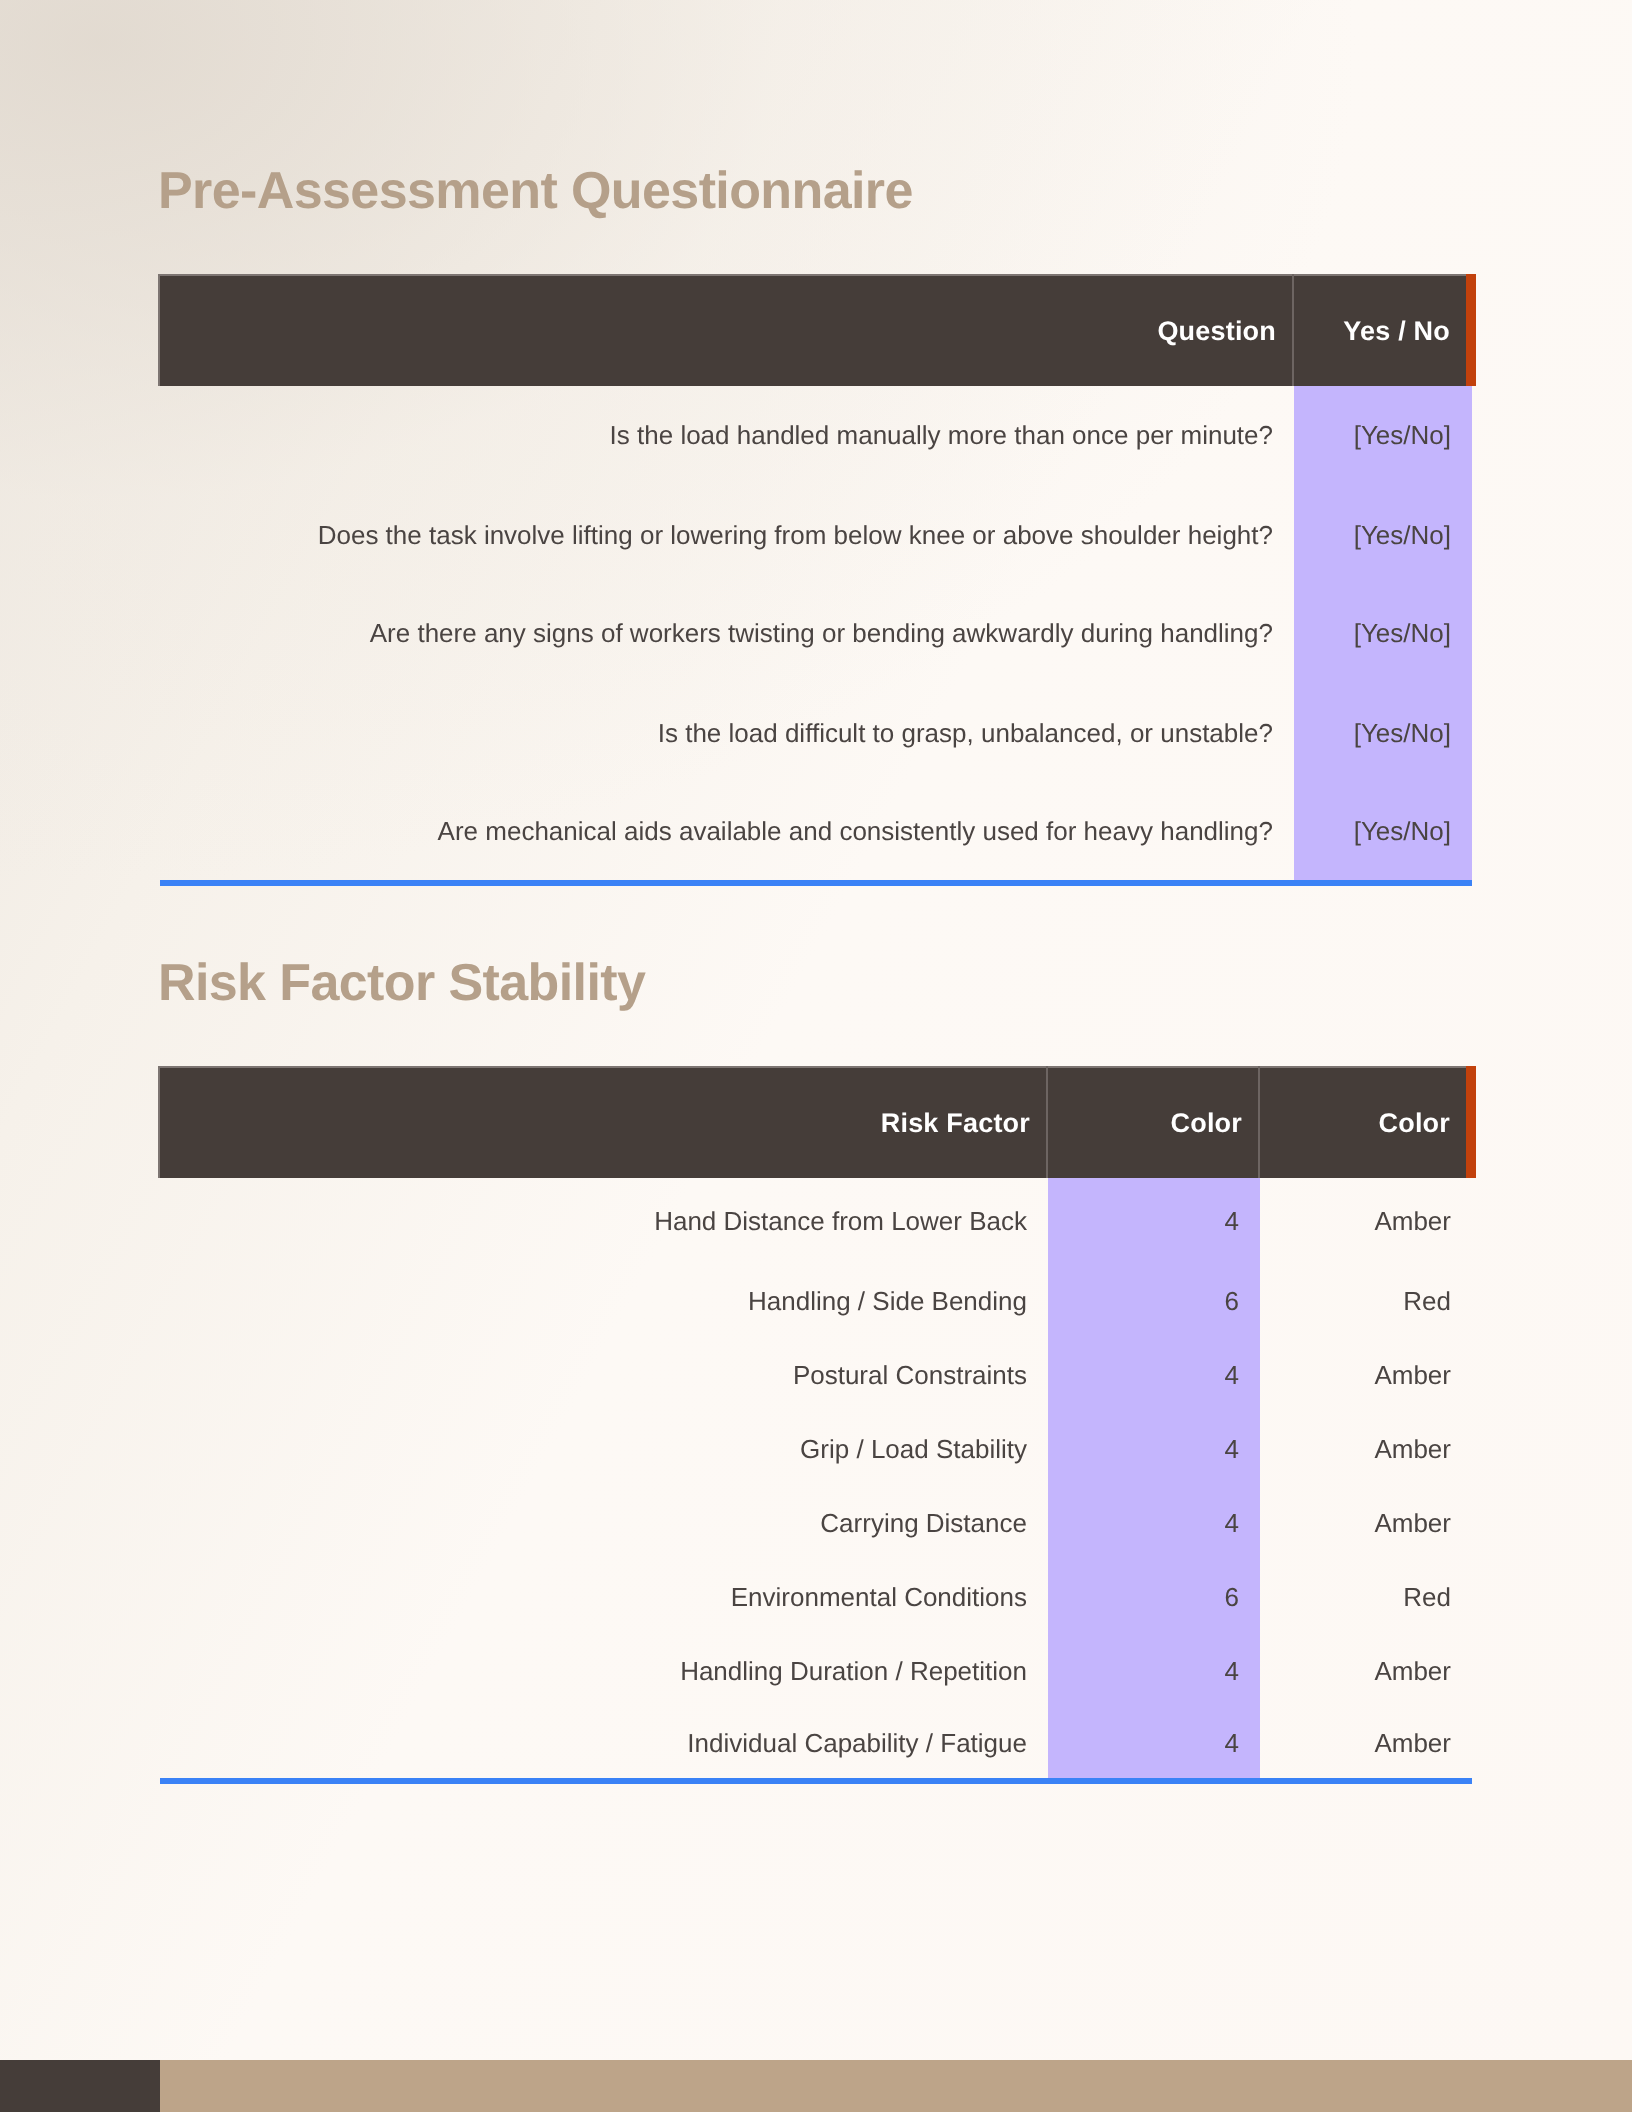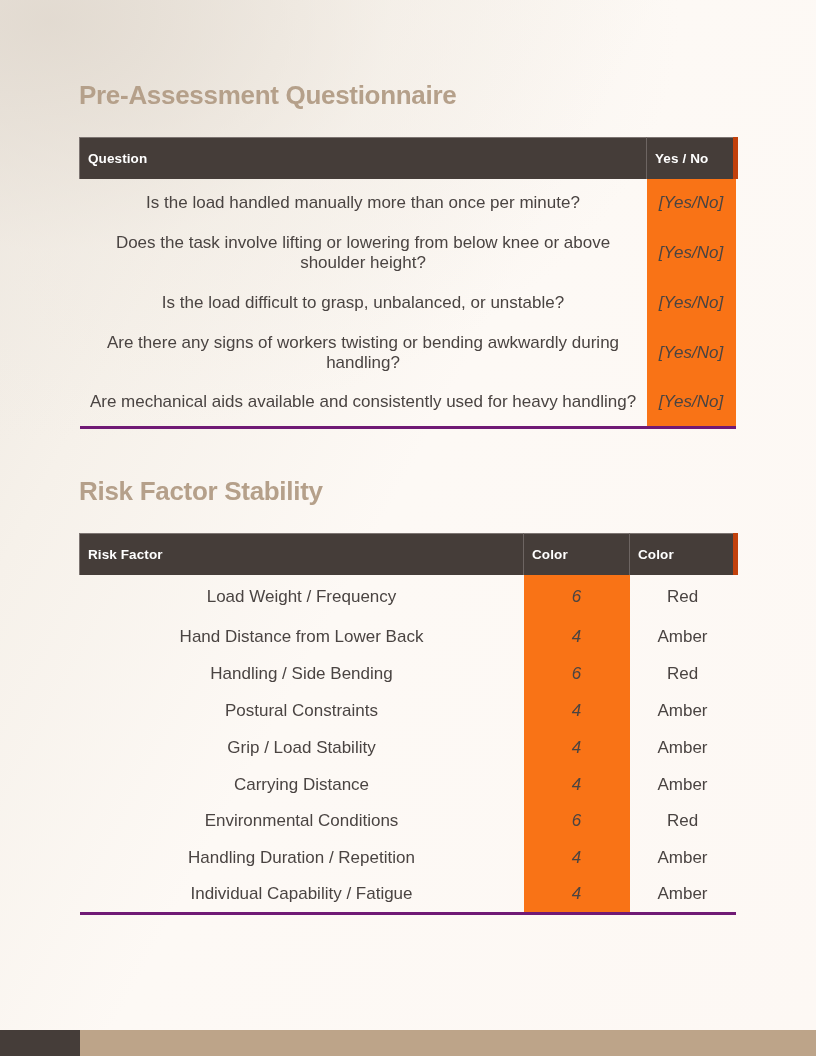--- a/index.html
+++ b/index.html
@@ -54,46 +54,46 @@
     table-layout: fixed;
   }
   #table-questionnaire { top: 137px; }
   #table-risk          { top: 533px; }
 
   .doc-table thead th {
     background: #453d39;
     color: #ffffff;
     font-size: 13.5px;
     font-weight: bold;
-    text-align: left;
+    text-align: right;
     vertical-align: middle;
-    height: 41px;
+    height: 55px;
     padding: 0 8px;
     border-left: 1px solid #6d6562;
     border-right: 1px solid #6d6562;
     border-top: 1px solid #7d7572;
     letter-spacing: 0.1px;
   }
   .doc-table thead th:first-child { border-left: 1px solid #7d7572; }
   .doc-table thead th:last-child  { border-right: 5px solid #c2410c; }
 
   .doc-table tbody td {
-    font-size: 17px;
+    font-size: 13px;
     color: #4a4442;
-    text-align: center;
+    text-align: right;
     vertical-align: middle;
     padding: 0 10px;
     background: transparent;
   }
 
   
-  .doc-table tbody td.wash { background: #f97316; font-style: italic; }
+  .doc-table tbody td.wash { background: #c4b5fd; }
 
   .doc-table tbody tr:last-child td {
-    border-bottom: 3px solid #701a75;
+    border-bottom: 3px solid #3b82f6;
   }
 
   
   #table-questionnaire col.c-question { width: 567px; }
   #table-questionnaire col.c-yesno    { width:  89px; }
   #table-questionnaire tbody td { height: 49.8px; }
 
   
   #table-risk col.c-factor { width: 444px; }
   #table-risk col.c-score  { width: 106px; }
@@ -136,25 +136,25 @@
     <tbody id="questionnaire-body">
         <tr>
           <td>Is the load handled manually more than once per minute?</td>
           <td class="wash">[Yes/No]</td>
         </tr>
         <tr>
           <td>Does the task involve lifting or lowering from below knee or above shoulder height?</td>
           <td class="wash">[Yes/No]</td>
         </tr>
         <tr>
+          <td>Are there any signs of workers twisting or bending awkwardly during handling?</td>
+          <td class="wash">[Yes/No]</td>
+        </tr>
+        <tr>
           <td>Is the load difficult to grasp, unbalanced, or unstable?</td>
-          <td class="wash">[Yes/No]</td>
-        </tr>
-        <tr>
-          <td>Are there any signs of workers twisting or bending awkwardly during handling?</td>
           <td class="wash">[Yes/No]</td>
         </tr>
         <tr>
           <td>Are mechanical aids available and consistently used for heavy handling?</td>
           <td class="wash">[Yes/No]</td>
         </tr>
       </tbody>
   </table>
 
   <h1 class="section-title" id="title-risk">Risk Factor Stability</h1>
@@ -167,25 +167,20 @@
     </colgroup>
     <thead>
       <tr>
         <th>Risk Factor</th>
         <th>Color</th>
         <th>Color</th>
       </tr>
     </thead>
     <tbody id="risk-body">
         <tr>
-          <td>Load Weight / Frequency</td>
-          <td class="wash">6</td>
-          <td>Red</td>
-        </tr>
-        <tr>
           <td>Hand Distance from Lower Back</td>
           <td class="wash">4</td>
           <td>Amber</td>
         </tr>
         <tr>
           <td>Handling / Side Bending</td>
           <td class="wash">6</td>
           <td>Red</td>
         </tr>
         <tr>

